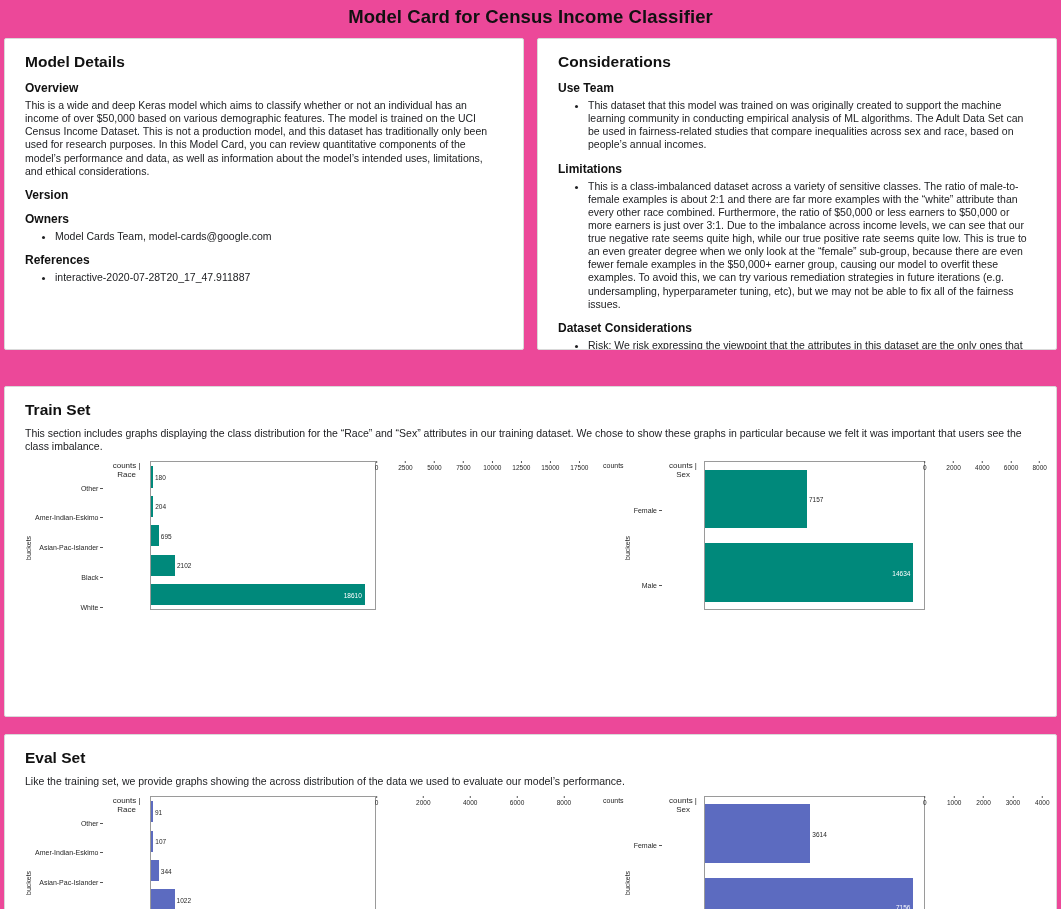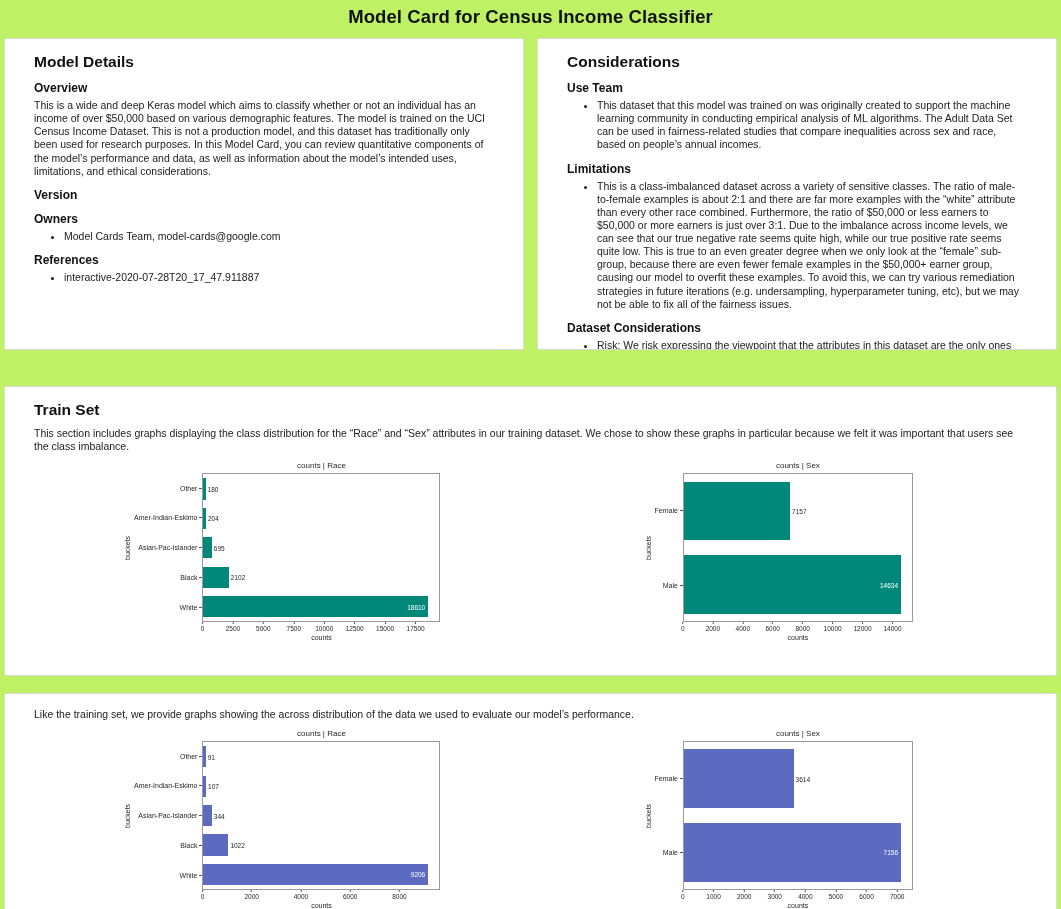--- a/index.html
+++ b/index.html
@@ -5,42 +5,42 @@
   * { box-sizing: border-box; margin: 0; padding: 0; }
   body {
     font-family: "Liberation Sans", sans-serif;
     background: #ffffff;
     color: #202124;
   }
   .page {
     width: 1061px;
     height: 909px;
     position: relative;
-    background: #bef264;
+    background: #ec4899;
     overflow: hidden;
   }
   h1.page-title {
     text-align: center;
     font-size: 18.5px;
     font-weight: bold;
     color: #111;
     padding-top: 6px;
     letter-spacing: 0.1px;
   }
   .top-row {
     display: flex;
     gap: 13px;
     margin: 10px 4px 0 4px;
     height: 312px;
   }
   .card {
     background: #fff;
     border: 1px solid #d9d9d9;
     border-radius: 2px;
-    padding: 14px 29px;
+    padding: 14px 20px;
     overflow: hidden;
   }
   .half-card { flex: 1; }
   .wide-card { margin: 17px 4px 0 4px; }
   .card h2 {
     font-size: 15.5px;
     font-weight: bold;
     color: #111;
     margin-bottom: 8px;
   }
@@ -80,21 +80,21 @@
   }
   .chart-cats {
     display: flex;
     flex-direction: column;
     height: 149px;
     margin-top: 12px;
   }
   .cat-row { flex: 1; display: flex; align-items: center; justify-content: flex-end; }
   .cat-text { font-size: 7px; color: #262626; white-space: nowrap; }
   .cat-tick { width: 3px; height: 1px; background: #555; margin-left: 2px; }
-  .chart-main { display: flex; flex-direction: column; }
+  .chart-main { display: flex; flex-direction: row; }
   .chart-title { font-size: 8px; color: #262626; text-align: center; height: 12px; }
   .chart-plot {
     height: 149px;
     border: 1px solid #9a9a9a;
     background: #fff;
     display: flex;
     flex-direction: column;
   }
   .chart-race .chart-plot, .chart-race .chart-xticks { width: 238px; }
   .chart-sex  .chart-plot, .chart-sex  .chart-xticks { width: 230px; }
@@ -159,21 +159,21 @@
       </ul>
       <h3>Dataset Considerations</h3>
       <ul>
         <li class="multiline">Risk: We risk expressing the viewpoint that the attributes in this dataset are the only ones that are predictive of someone’s income, even though we know this is not the case.
 Mitigation Strategy: As mentioned, some interventions may need to be performed to address the class imbalances in the dataset.</li>
       </ul>
     </div>
 
   </div>
 
-  <div class="card wide-card" style="height:290px;margin-top:36px;">
+  <div class="card wide-card" style="height:331px;margin-top:36px;">
     <h2>Train Set</h2>
     <p>This section includes graphs displaying the class distribution for the “Race” and “Sex” attributes in our training dataset. We chose to show these graphs in particular because we felt it was important that users see the class imbalance.</p>
     <div class="charts-row">
       <div class="chart-half">
         <div class="chart chart-race">
             <div class="chart-ylabel">buckets</div>
             <div class="chart-cats">
               <div class="cat-row">
                 <div class="cat-text">Other</div>
                 <div class="cat-tick"></div>
@@ -317,20 +317,21 @@
                 </div>
               </div>
               <div class="chart-xlabel">counts</div>
             </div>
           </div>
       </div>
     </div>
   </div>
 
   <div class="card wide-card" style="height:257px;">
+    <h2>Eval Set</h2>
     <p>Like the training set, we provide graphs showing the across distribution of the data we used to evaluate our model’s performance.</p>
     <div class="charts-row">
       <div class="chart-half">
         <div class="chart chart-race">
             <div class="chart-ylabel">buckets</div>
             <div class="chart-cats">
               <div class="cat-row">
                 <div class="cat-text">Other</div>
                 <div class="cat-tick"></div>
               </div>

